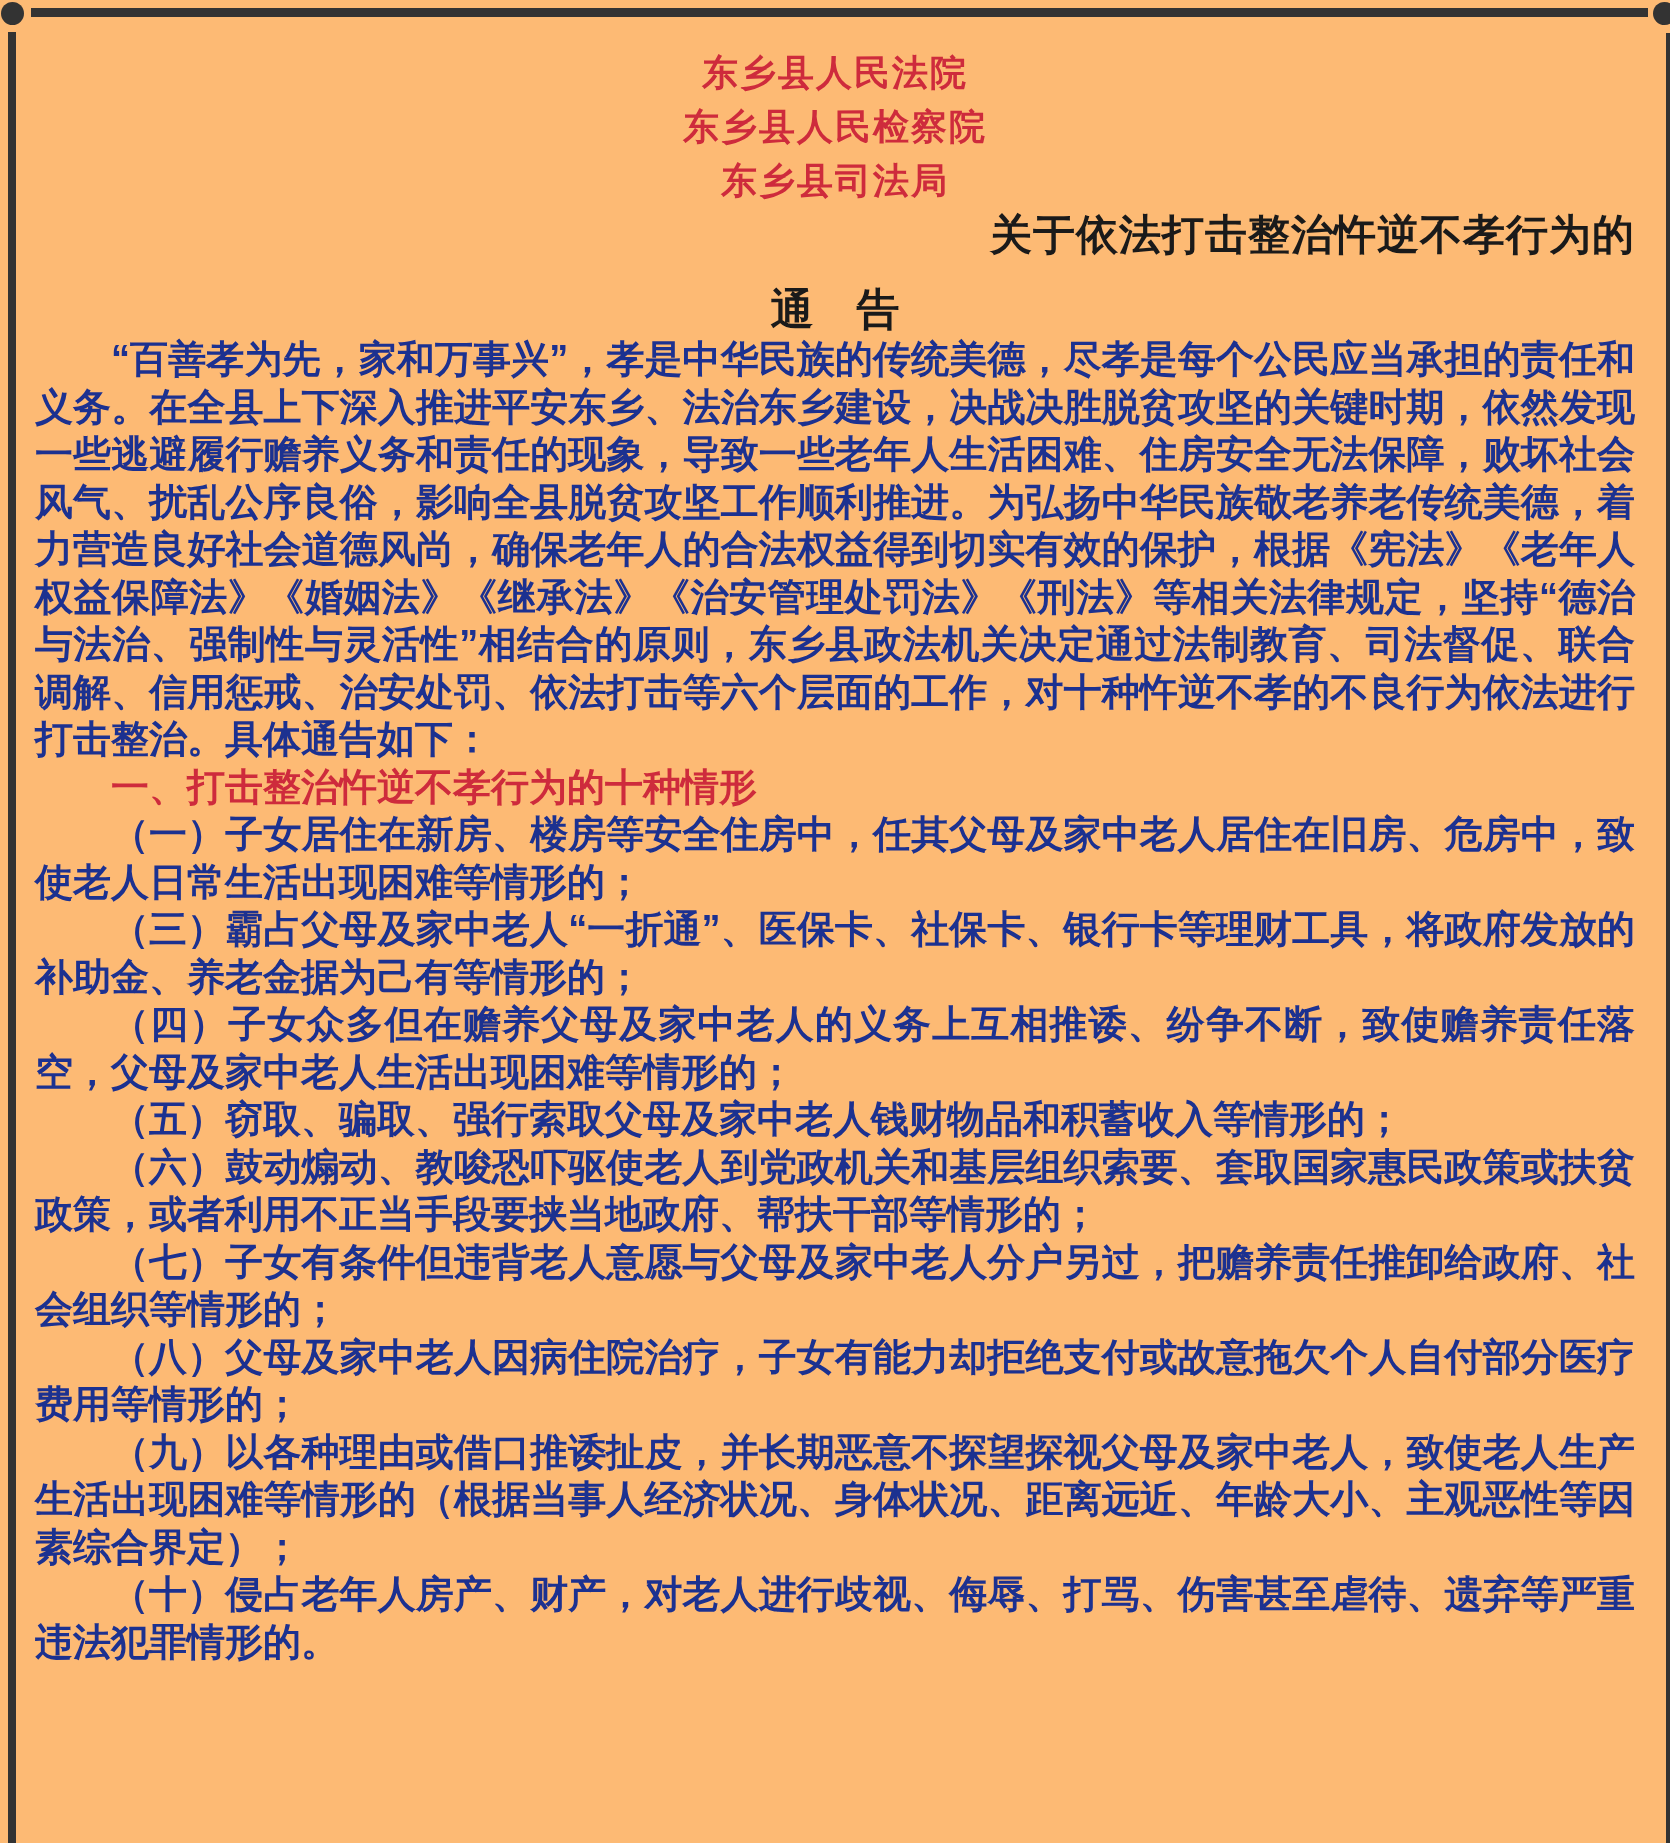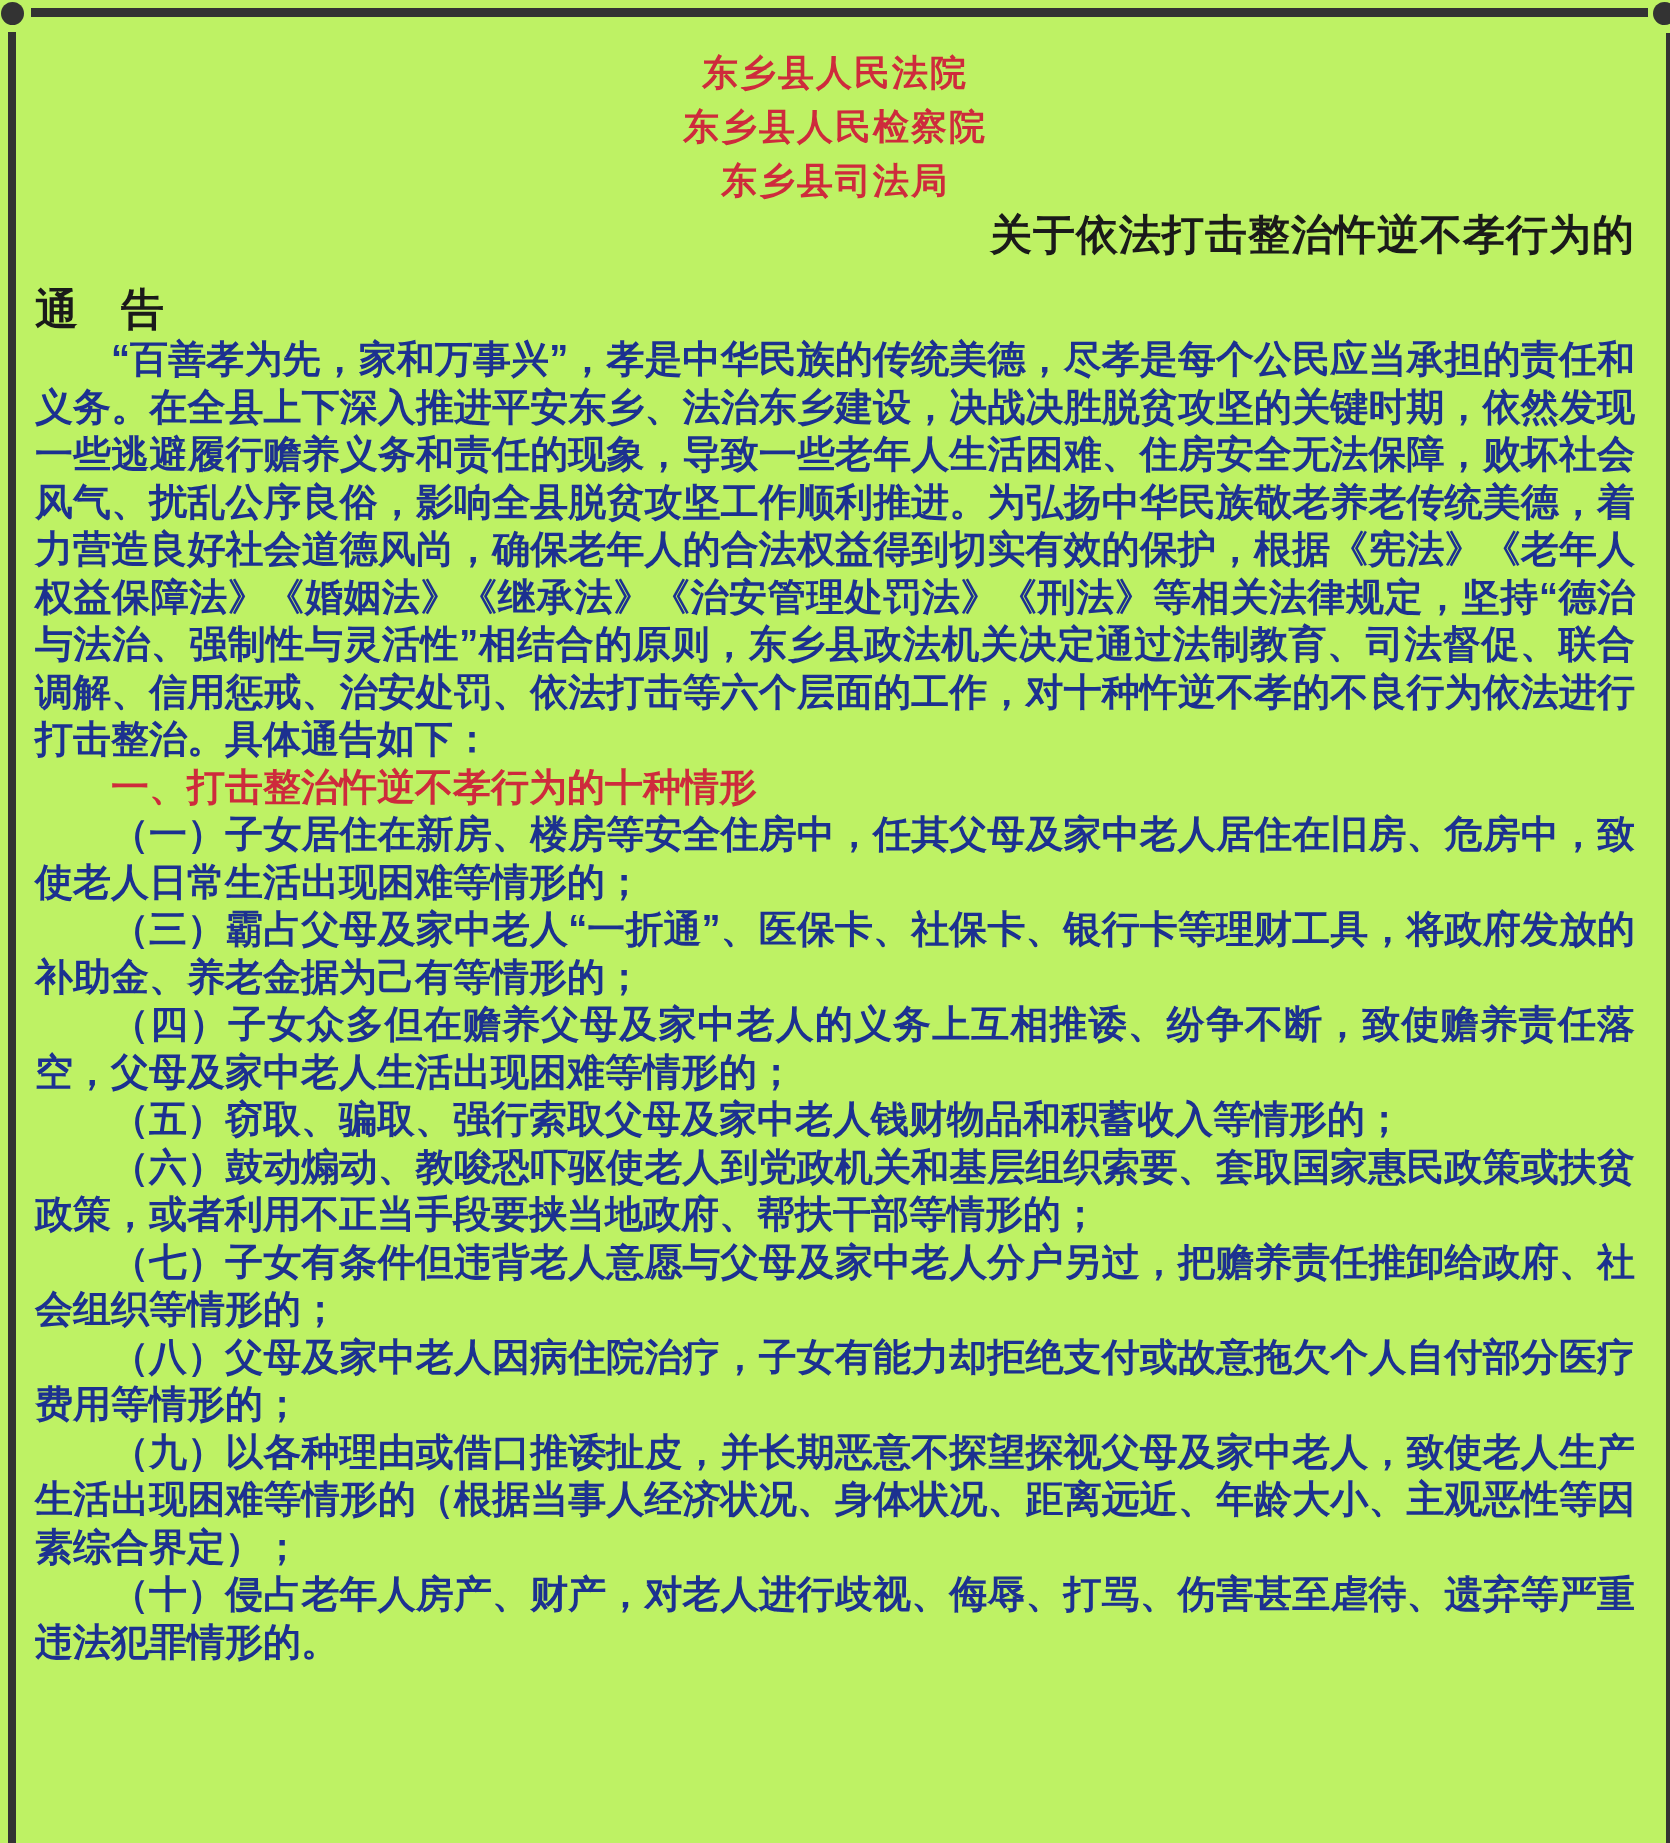--- a/index.html
+++ b/index.html
@@ -1,20 +1,20 @@
 <!DOCTYPE html>
 <html><head>
 <meta charset="utf-8">
 <style>
   html, body { margin: 0; padding: 0; background: #ffffff; }
   .page {
     position: relative;
     width: 1670px;
     height: 1843px;
-    background: #bef264;
+    background: #fdba74;
     overflow: hidden;
     font-family: "Liberation Sans", "DejaVu Sans", sans-serif;
   }
   
   .corner-dot {
     position: absolute;
     width: 23px; height: 23px;
     border-radius: 50%;
     background: #333333;
     top: 2px;
@@ -57,21 +57,21 @@
     margin: 0;
     text-align: right;
     font-size: 42px;
     font-weight: bold;
     line-height: 53px;
     color: #1a1a1a;
     letter-spacing: 1px;
   }
   .doc-type {
     margin: 22px 0 0 0;
-    text-align: left;
+    text-align: center;
     font-size: 43px;
     font-weight: bold;
     line-height: 53px;
     color: #1a1a1a;
   }
   .body-text {
     color: #1c3190;
     font-size: 38px;
     font-weight: bold;
     line-height: 47.5px;

